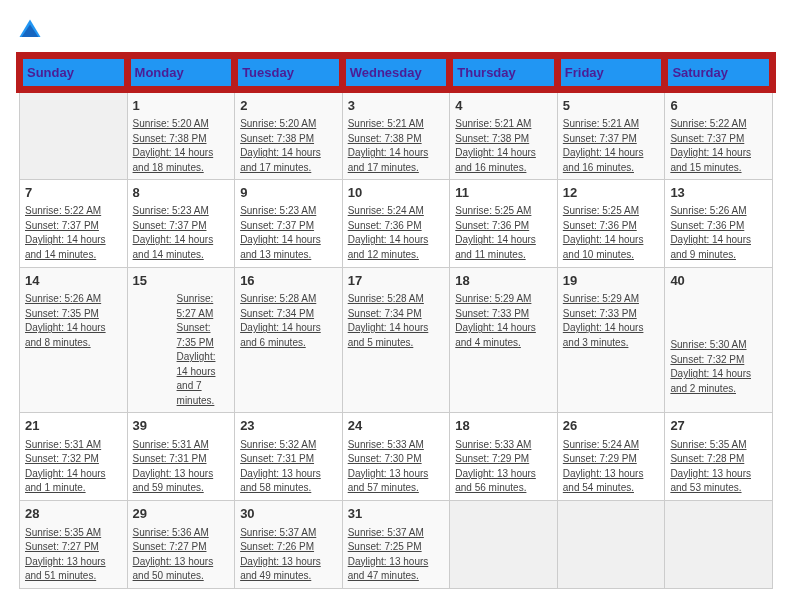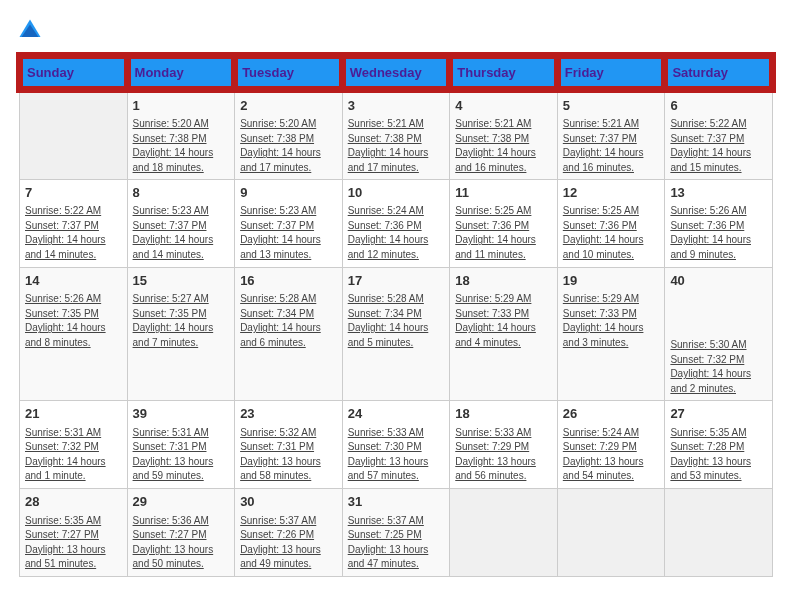--- a/index.html
+++ b/index.html
@@ -226,21 +226,21 @@
       <tr>
         <td>
           <span class="day-number">14</span>
           <div class="cell-content" style="white-space: pre-line;">Sunrise: 5:26 AM
 Sunset: 7:35 PM
 Daylight: 14 hours
 and 8 minutes.</div>
         </td>
         <td>
           <span class="day-number">15</span>
-          <div class="cell-content" style="white-space: pre-line;">Sunrise: 5:27 AM
+          <div class="cell-content" style="white-space: pre-line; margin-left: 44px;">Sunrise: 5:27 AM
 Sunset: 7:35 PM
 Daylight: 14 hours
 and 7 minutes.</div>
         </td>
         <td>
           <span class="day-number">16</span>
           <div class="cell-content" style="white-space: pre-line;">Sunrise: 5:28 AM
 Sunset: 7:34 PM
 Daylight: 14 hours
 and 6 minutes.</div>

